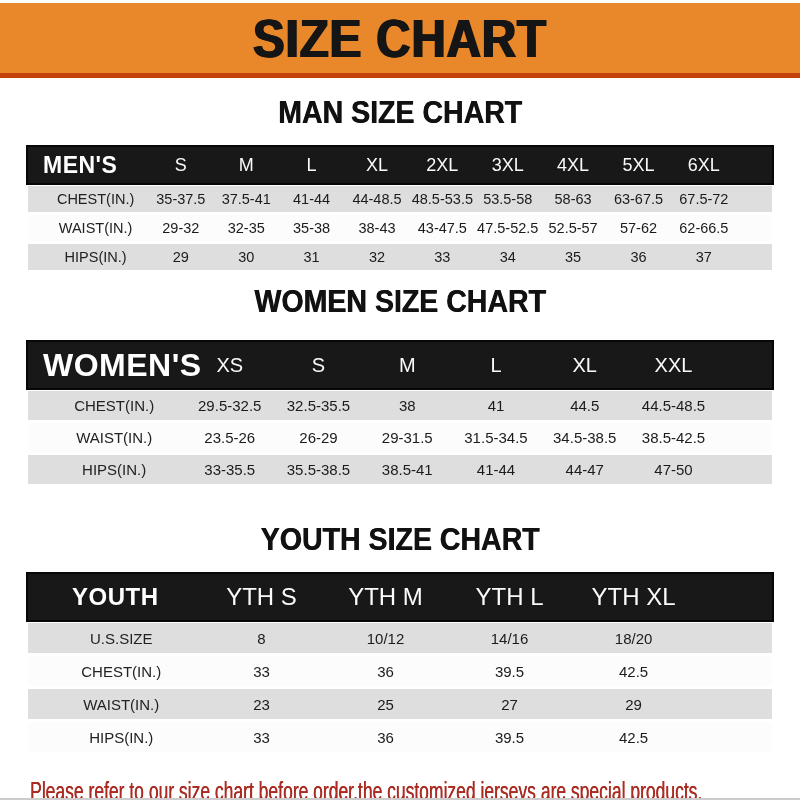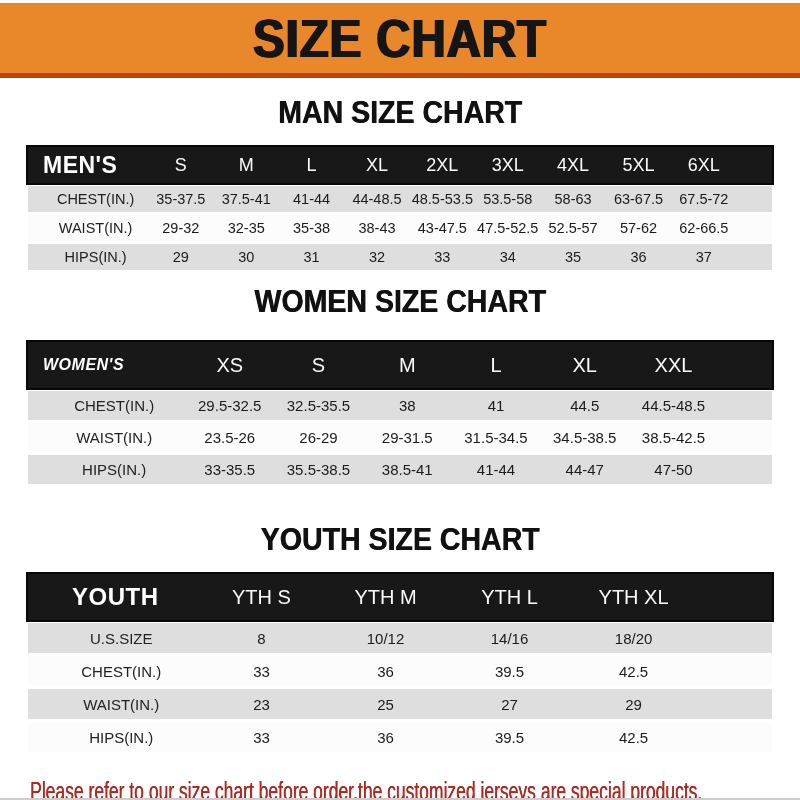--- a/index.html
+++ b/index.html
@@ -50,25 +50,25 @@
   }
   td.rowlabel{font-size:14px;color:#222;padding-left:16px;}
 
   
   .t0 thead th{height:34px;font-size:18px;}
   .t0 th.corner{font-size:23px;width:14%;margin-left:40px;}
   .t0 tbody td{height:24px;font-size:14.5px;}
   .t0 .spacer{width:4.5%;}
   
   .t1 thead th{height:44px;font-size:20px;}
-  .t1 th.corner{font-size:16px;width:19%;font-style:italic;}
+  .t1 th.corner{font-size:32px;width:19%;}
   .t1 tbody td{height:27px;font-size:15px;}
   .t1 .spacer{width:7%;}
   
-  .t2 thead th{height:44px;font-size:20px;}
+  .t2 thead th{height:44px;font-size:24px;}
   .t2 th.corner{font-size:24px;width:17%;padding-left:44px;}
   .t2 tbody td{height:28px;font-size:15px;}
   .t2 .spacer{width:10%;}
 
   
   .footer-note{margin-top:20px;padding-left:30px;}
   .footer-note p{
     margin:0;color:#AB2B22;font-size:25px;line-height:33px;font-weight:400;
     transform:scaleX(0.70);transform-origin:left center;white-space:nowrap;
     text-shadow:0.4px 0 0 #AB2B22;

